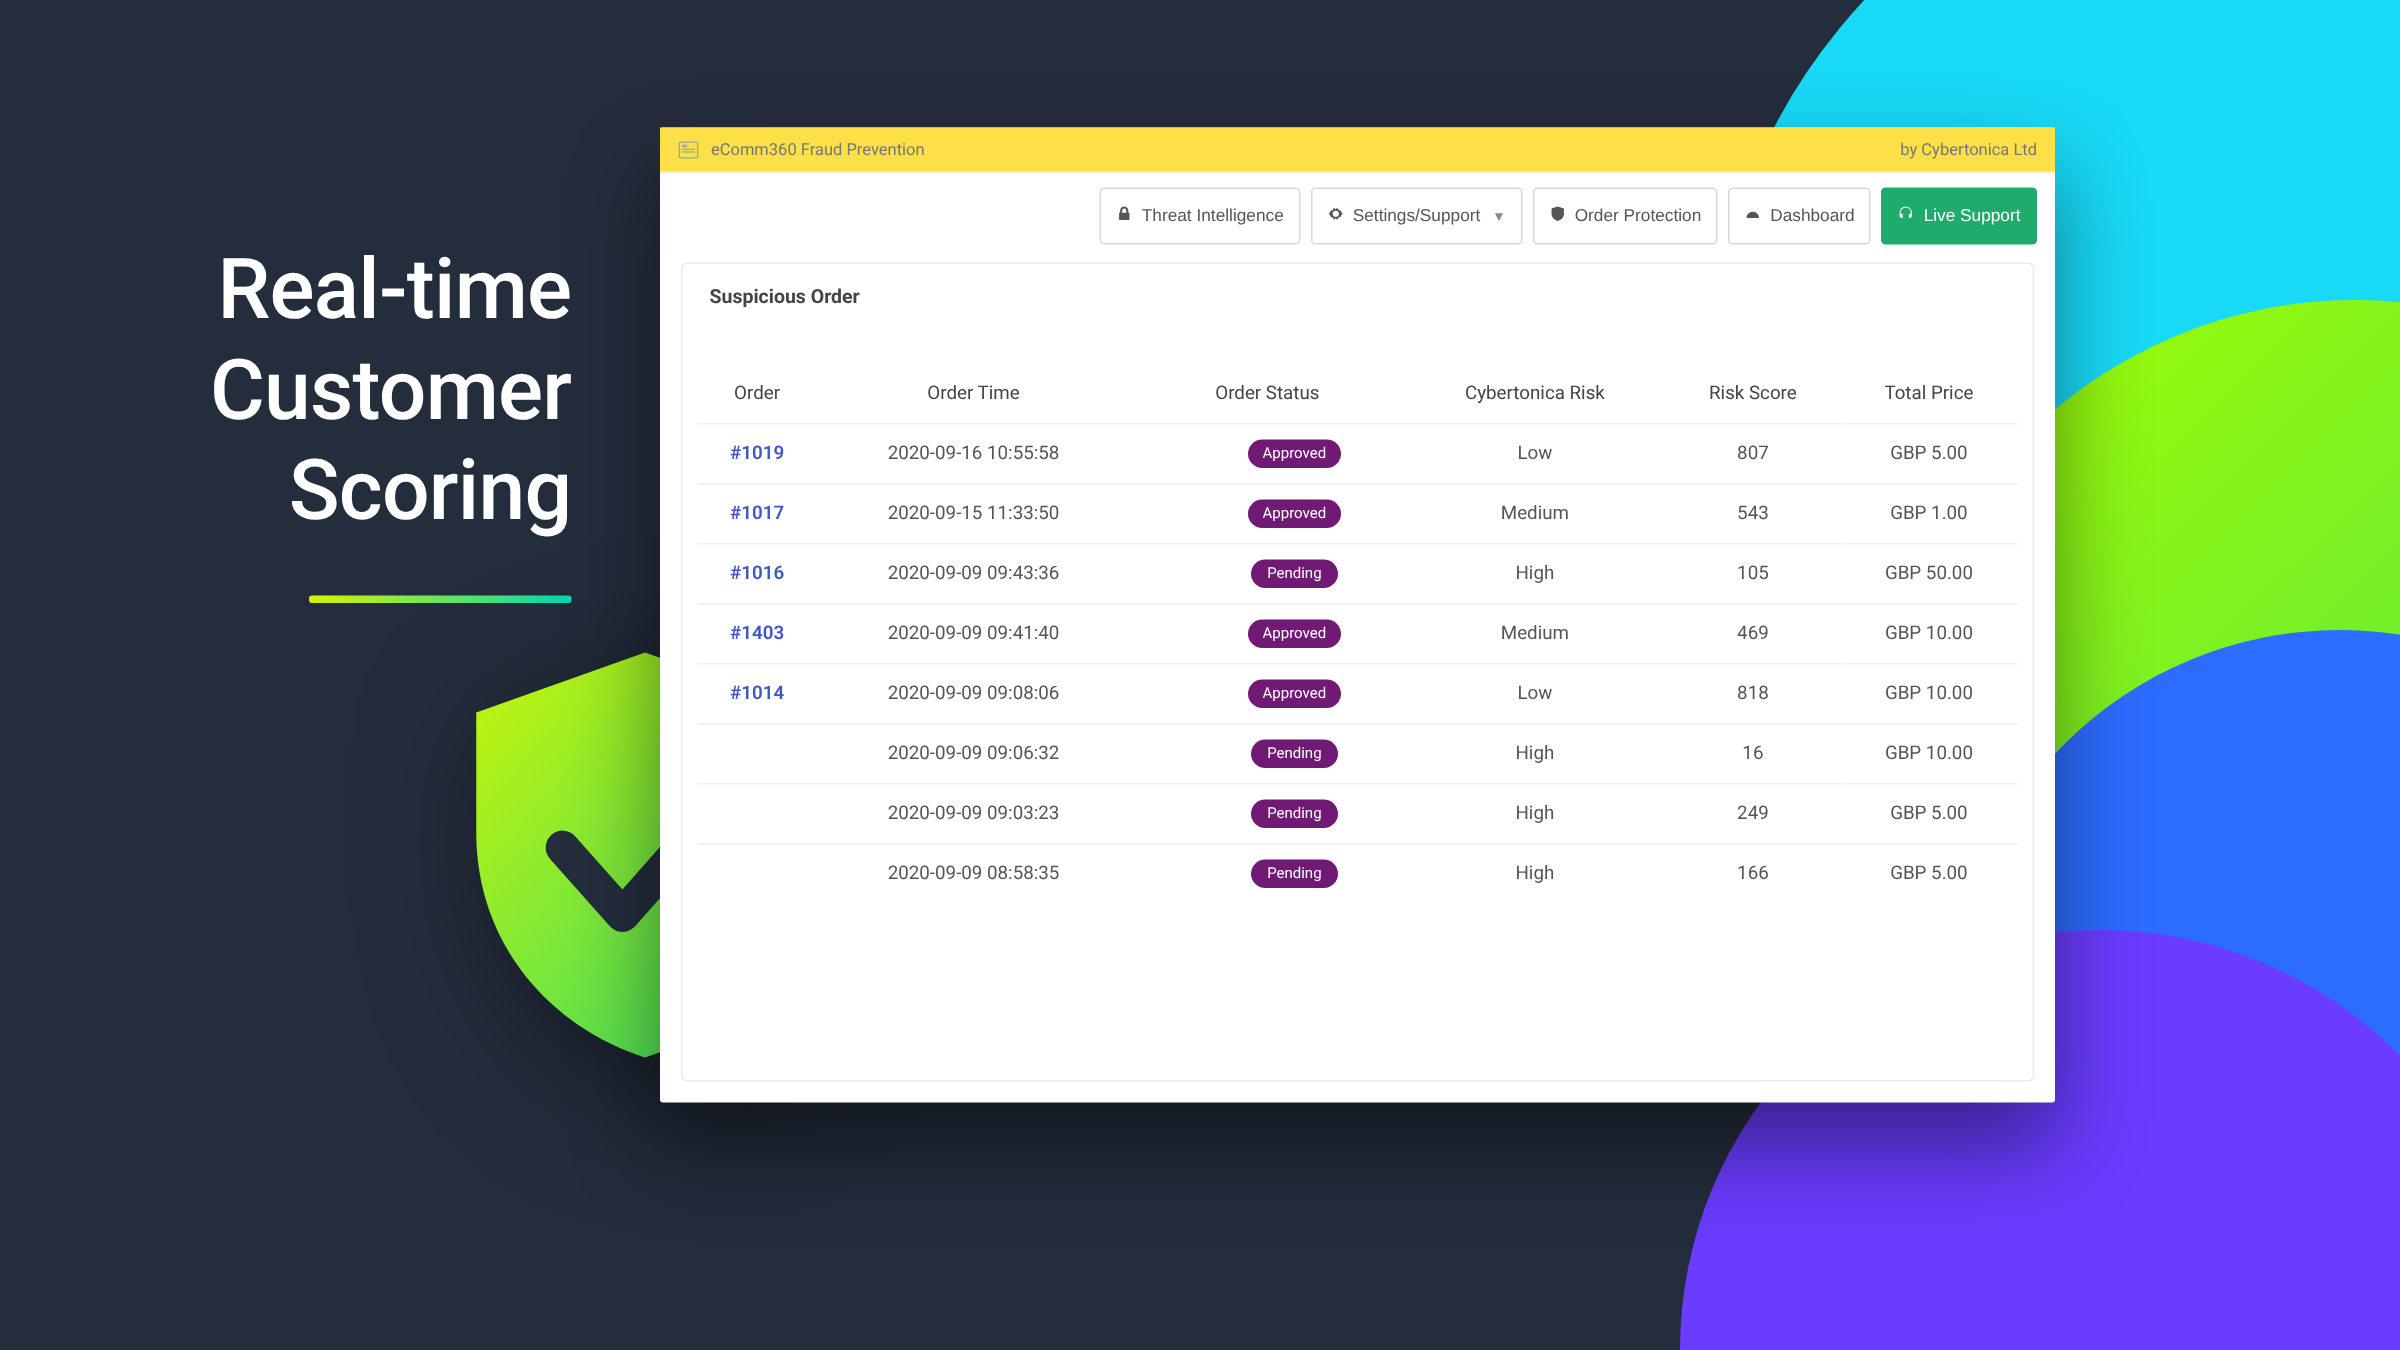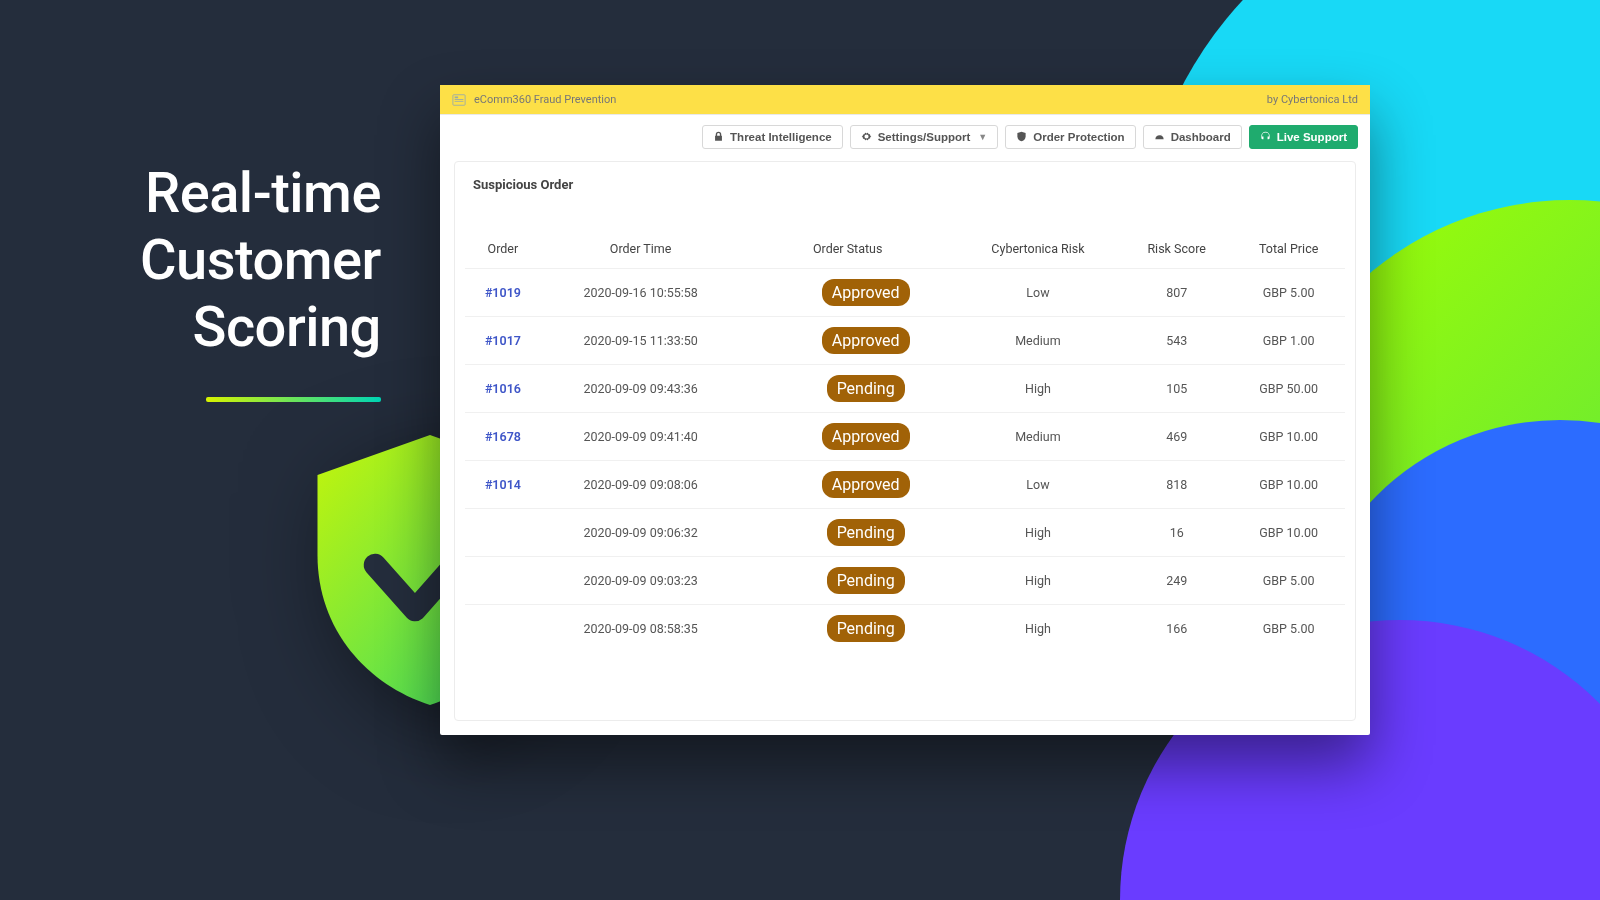--- a/index.html
+++ b/index.html
@@ -85,30 +85,29 @@
   .toolbar {
     display: flex;
     justify-content: flex-end;
     gap: 7px;
     padding: 10px 12px 6px;
   }
   .toolbar .btn {
     display: inline-flex;
     align-items: center;
     gap: 6px;
-    height: 24px;
+    height: 38px;
     padding: 0 10px;
     font-size: 11.5px;
     color: #555;
     background: #fff;
     border: 1px solid #d8d8d8;
     border-radius: 3px;
     cursor: pointer;
     white-space: nowrap;
-    font-weight: bold;
   }
   .toolbar .btn svg { width: 11px; height: 11px; }
   .toolbar .btn .caret { font-size: 9px; color: #888; margin-left: 2px; }
   .toolbar .btn.primary {
     background: #1fab6e;
     border-color: #1fab6e;
     color: #fff;
   }
 
   .card {
@@ -150,23 +149,23 @@
     color: #555;
     text-align: center;
     padding: 10px 6px;
     border-top: 1px solid #f0f0f0;
   }
   tbody td.order a { color: #3f56c8; font-weight: 600; text-decoration: none; cursor: pointer; }
   .badge {
     display: inline-block;
     min-width: 58px;
     padding: 4px 10px;
-    font-size: 16px;
+    font-size: 10px;
     color: #fff;
-    background: #a16207;
+    background: #701a75;
     border-radius: 12px;
     margin-left: 36px;
   }
 </style>
 </head>
 <body>
 
 <div class="bg-circle circle-cyan"></div>
 <div class="bg-circle circle-green"></div>
 <div class="bg-circle circle-blue"></div>
@@ -275,21 +274,21 @@
             </tr>
             <tr>
               <td class="order"><a>#1016</a></td>
               <td>2020-09-09 09:43:36</td>
               <td><span class="badge">Pending</span></td>
               <td>High</td>
               <td>105</td>
               <td>GBP 50.00</td>
             </tr>
             <tr>
-              <td class="order"><a>#1678</a></td>
+              <td class="order"><a>#1403</a></td>
               <td>2020-09-09 09:41:40</td>
               <td><span class="badge">Approved</span></td>
               <td>Medium</td>
               <td>469</td>
               <td>GBP 10.00</td>
             </tr>
             <tr>
               <td class="order"><a>#1014</a></td>
               <td>2020-09-09 09:08:06</td>
               <td><span class="badge">Approved</span></td>

